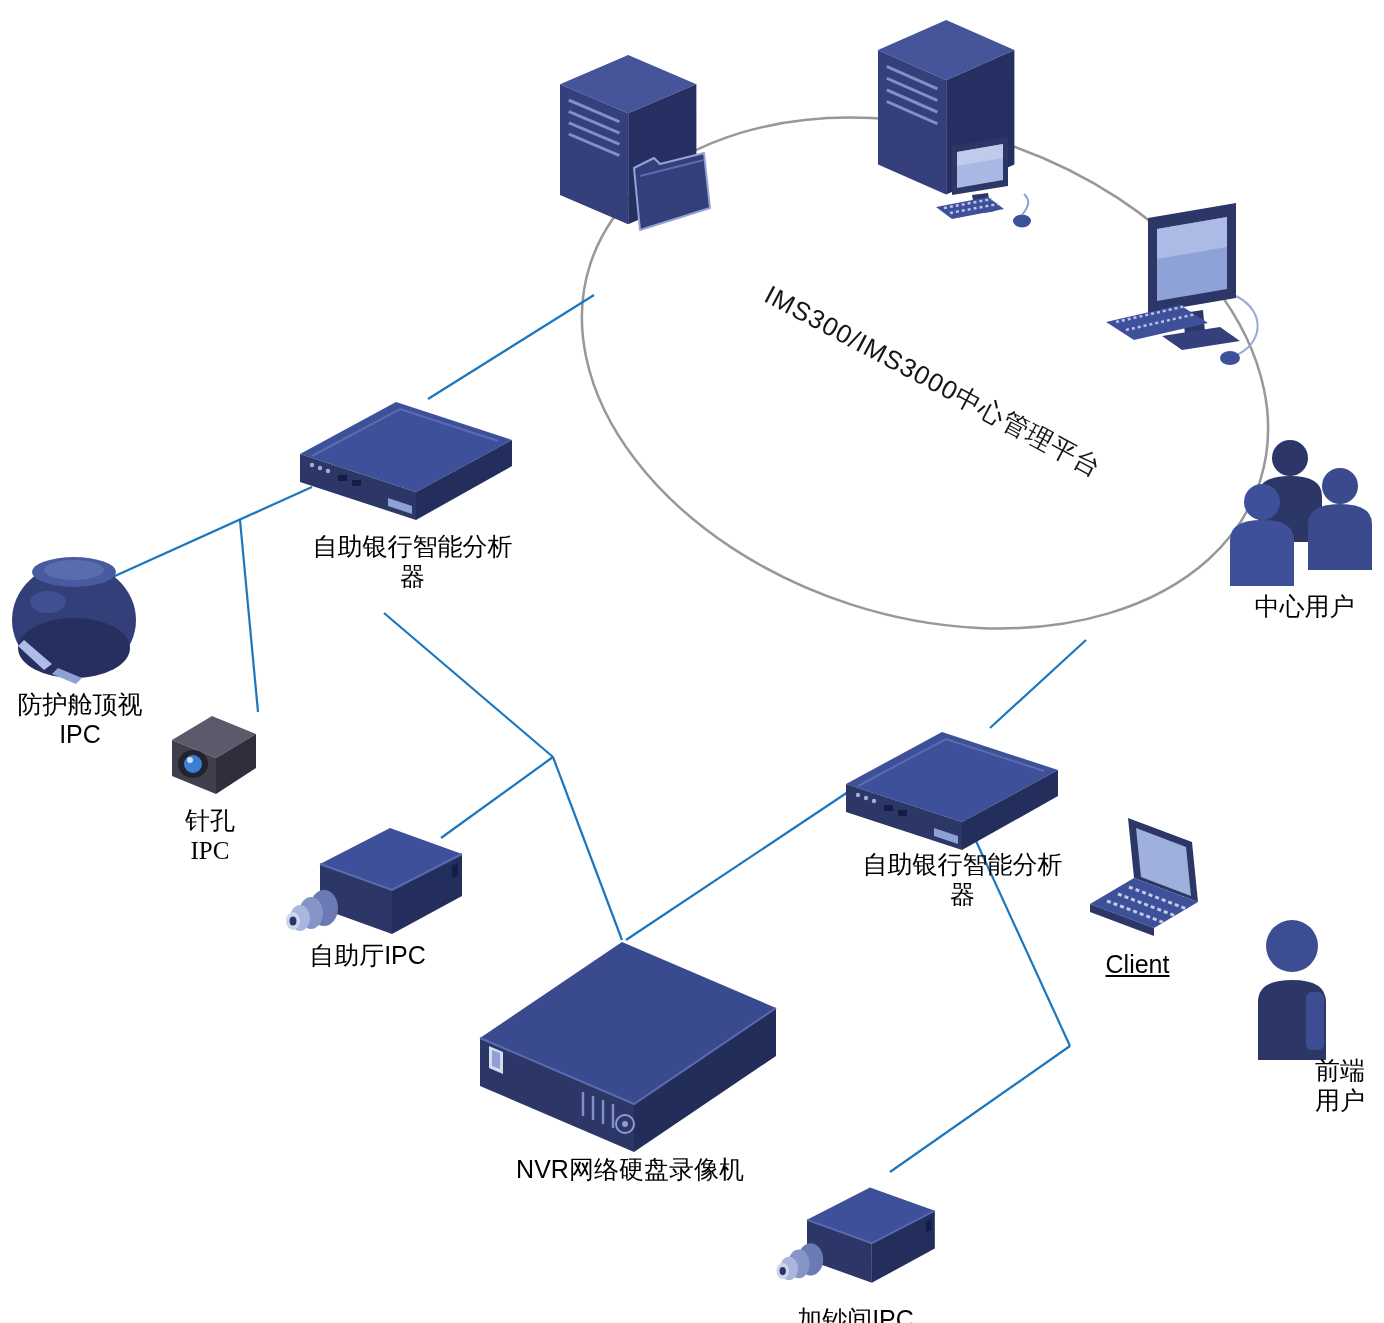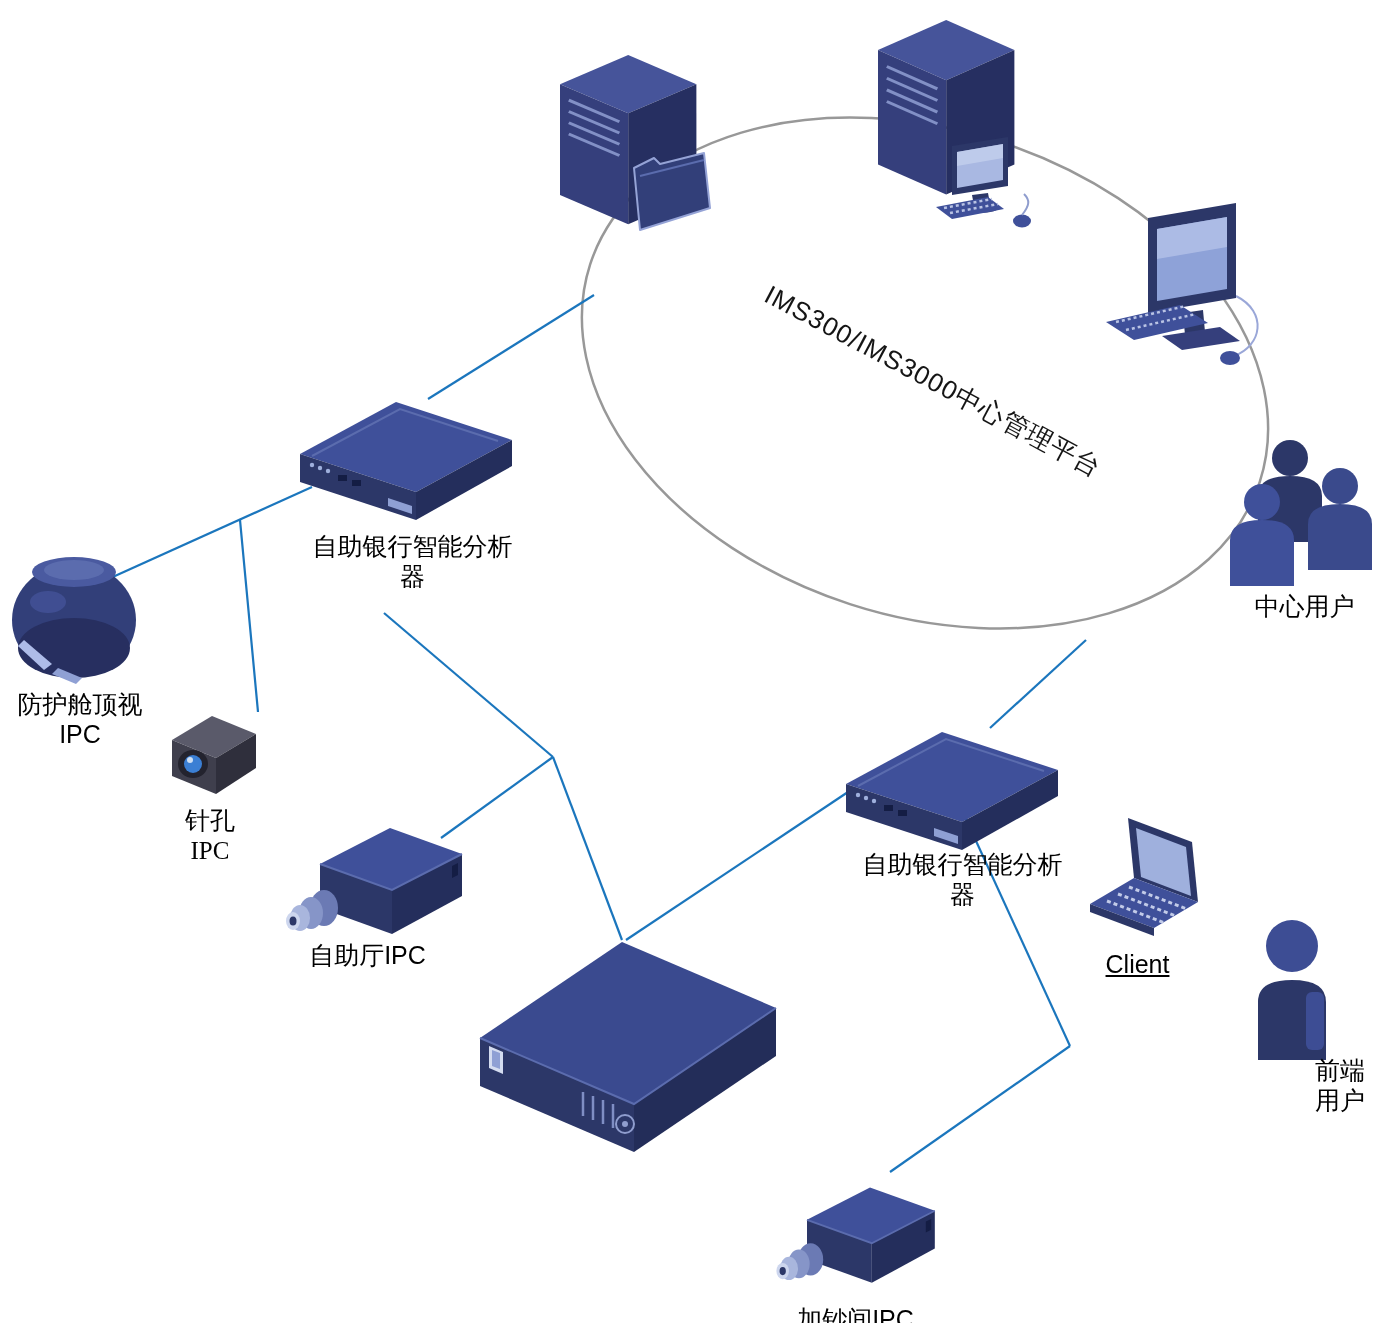--- a/index.html
+++ b/index.html
@@ -191,20 +191,21 @@
 器</div>
 
   <div class="label" style="left:0px;top:690px;width:160px;">防护舱顶视
 IPC</div>
 
   <div class="label" style="left:150px;top:806px;width:120px;font-family:Liberation Serif, serif;">针孔
 IPC</div>
 
   <div class="label" style="left:275px;top:941px;width:185px;">自助厅IPC</div>
 
+  <div class="label" style="left:470px;top:1155px;width:320px;">NVR网络硬盘录像机</div>
 
   <div class="label" style="left:835px;top:850px;width:255px;">自助银行智能分析
 器</div>
 
   <div class="label" style="left:1075px;top:950px;width:125px;text-decoration:underline;">Client</div>
 
   <div class="label" style="left:1284px;top:1056px;width:112px;">前端
 用户</div>
 
   <div class="label" style="left:763px;top:1281px;width:185px;margin-top:24px;">加钞间IPC</div>

